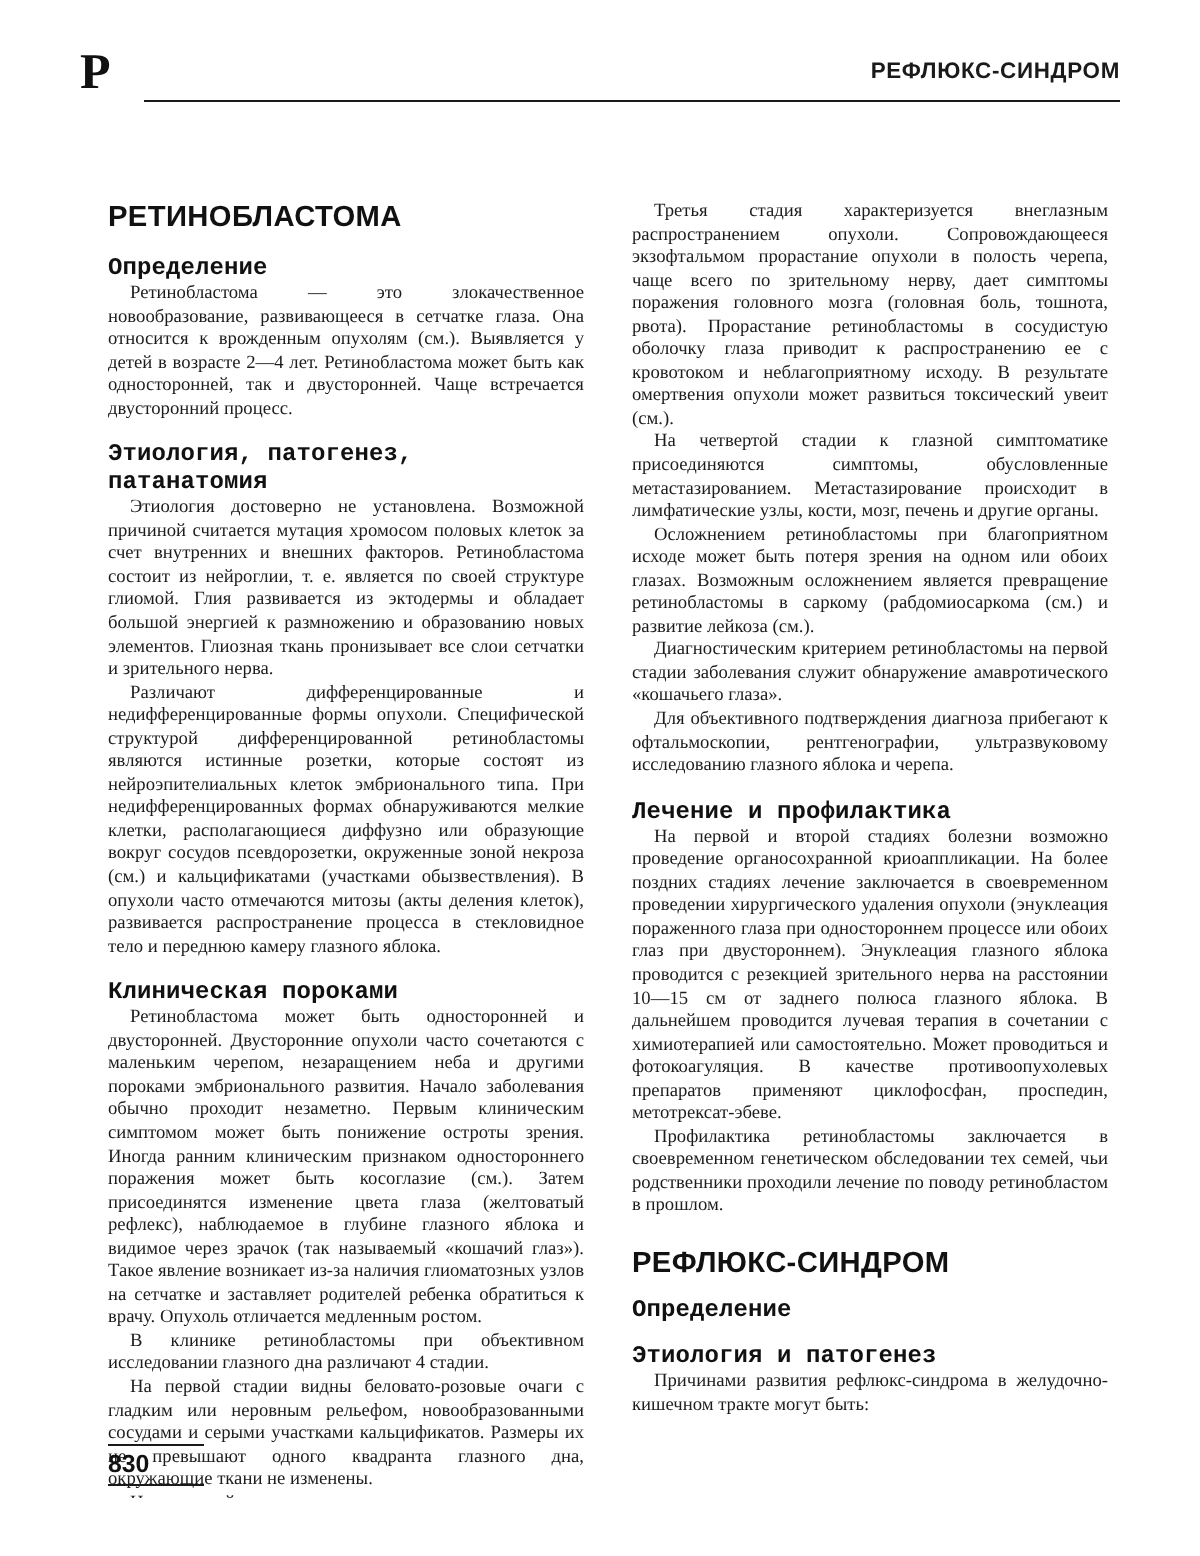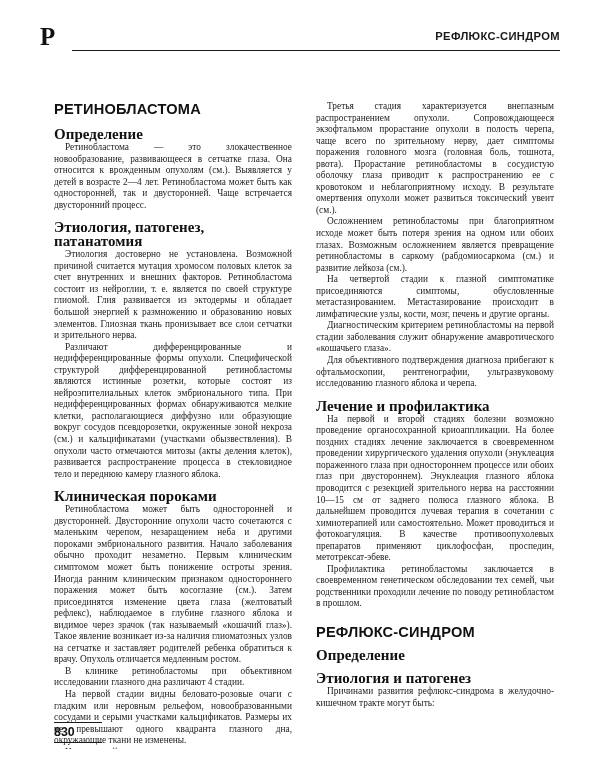--- a/index.html
+++ b/index.html
@@ -84,23 +84,23 @@
     margin: 0 0 7px 0;
     font-family: "Liberation Sans", "DejaVu Sans", sans-serif;
     font-weight: 700;
     font-size: 14.6px;
     line-height: 17px;
     letter-spacing: 0.2px;
     color: #111;
   }
   h2.sub {
     margin: 9px 0 1px 0;
-    font-family: Liberation Serif, serif;
-    font-weight: 700;
-    font-size: 15px;
+    font-family: Liberation Mono, monospace;
+    font-weight: 700;
+    font-size: 12px;
     line-height: 14px;
     letter-spacing: 0.05px;
     color: #111;
   }
   h2.sub.first { margin-top: 0; }
 
   p.para {
     margin: 0;
     font-family: "Liberation Serif", "DejaVu Serif", serif;
     font-size: 9.35px;
@@ -166,22 +166,22 @@
       <p class="para">Ретинобластома может быть односторонней и двусторонней. Двусторонние опухоли часто сочетаются с маленьким черепом, незаращением неба и другими пороками эмбрионального развития. Начало заболевания обычно проходит незаметно. Первым клиническим симптомом может быть понижение остроты зрения. Иногда ранним клиническим признаком одностороннего поражения может быть косоглазие (см.). Затем присоединятся изменение цвета глаза (желтоватый рефлекс), наблюдаемое в глубине глазного яблока и видимое через зрачок (так называемый «кошачий глаз»). Такое явление возникает из-за наличия глиоматозных узлов на сетчатке и заставляет родителей ребенка обратиться к врачу. Опухоль отличается медленным ростом.</p>
       <p class="para">В клинике ретинобластомы при объективном исследовании глазного дна различают 4 стадии.</p>
       <p class="para">На первой стадии видны беловато-розовые очаги с гладким или неровным рельефом, новообразованными сосудами и серыми участками кальцификатов. Размеры их не превышают одного квадранта глазного дна, окружающие ткани не изменены.</p>
       <p class="para">На второй стадии происходит внутриглазное распространение ретинобластомы. Беловатые включения различных размеров уже наблюдаются в стекловидном теле, отмечаются хлопьеподобные отложения в углу передней камеры глазного яблока и на задней поверхности роговицы. Появляются вторичная глаукома (см.) и буфтальм (крайняя степень гидрофтальма, проявляющаяся выпячиванием глазного яблока при глаукоме). При прорастании опухолью сетчатки скопление под ней воспалительной жидкости приводит к отслойке сетчатки (см.). Зрение снижается до полной слепоты.</p>
 
     </div>
 
     <div class="col col-right">
 
       <p class="para">Третья стадия характеризуется внеглазным распространением опухоли. Сопровождающееся экзофтальмом прорастание опухоли в полость черепа, чаще всего по зрительному нерву, дает симптомы поражения головного мозга (головная боль, тошнота, рвота). Прорастание ретинобластомы в сосудистую оболочку глаза приводит к распространению ее с кровотоком и неблагоприятному исходу. В результате омертвения опухоли может развиться токсический увеит (см.).</p>
+      <p class="para">На четвертой стадии к глазной симптоматике присоединяются симптомы, обусловленные метастазированием. Метастазирование происходит в лимфатические узлы, кости, мозг, печень и другие органы.</p>
       <p class="para">Осложнением ретинобластомы при благоприятном исходе может быть потеря зрения на одном или обоих глазах. Возможным осложнением является превращение ретинобластомы в саркому (рабдомиосаркома (см.) и развитие лейкоза (см.).</p>
-      <p class="para">На четвертой стадии к глазной симптоматике присоединяются симптомы, обусловленные метастазированием. Метастазирование происходит в лимфатические узлы, кости, мозг, печень и другие органы.</p>
       <p class="para">Диагностическим критерием ретинобластомы на первой стадии заболевания служит обнаружение амавротического «кошачьего глаза».</p>
       <p class="para">Для объективного подтверждения диагноза прибегают к офтальмоскопии, рентгенографии, ультразвуковому исследованию глазного яблока и черепа.</p>
 
       <h2 class="sub">Лечение и профилактика</h2>
       <p class="para">На первой и второй стадиях болезни возможно проведение органосохранной криоаппликации. На более поздних стадиях лечение заключается в своевременном проведении хирургического удаления опухоли (энуклеация пораженного глаза при одностороннем процессе или обоих глаз при двустороннем). Энуклеация глазного яблока проводится с резекцией зрительного нерва на расстоянии 10—15 см от заднего полюса глазного яблока. В дальнейшем проводится лучевая терапия в сочетании с химиотерапией или самостоятельно. Может проводиться и фотокоагуляция. В качестве противоопухолевых препаратов применяют циклофосфан, проспедин, метотрексат-эбеве.</p>
       <p class="para">Профилактика ретинобластомы заключается в своевременном генетическом обследовании тех семей, чьи родственники проходили лечение по поводу ретинобластом в прошлом.</p>
 
       <h1 class="entry spaced">РЕФЛЮКС-СИНДРОМ</h1>
 
       <h2 class="sub first">Определение</h2>

